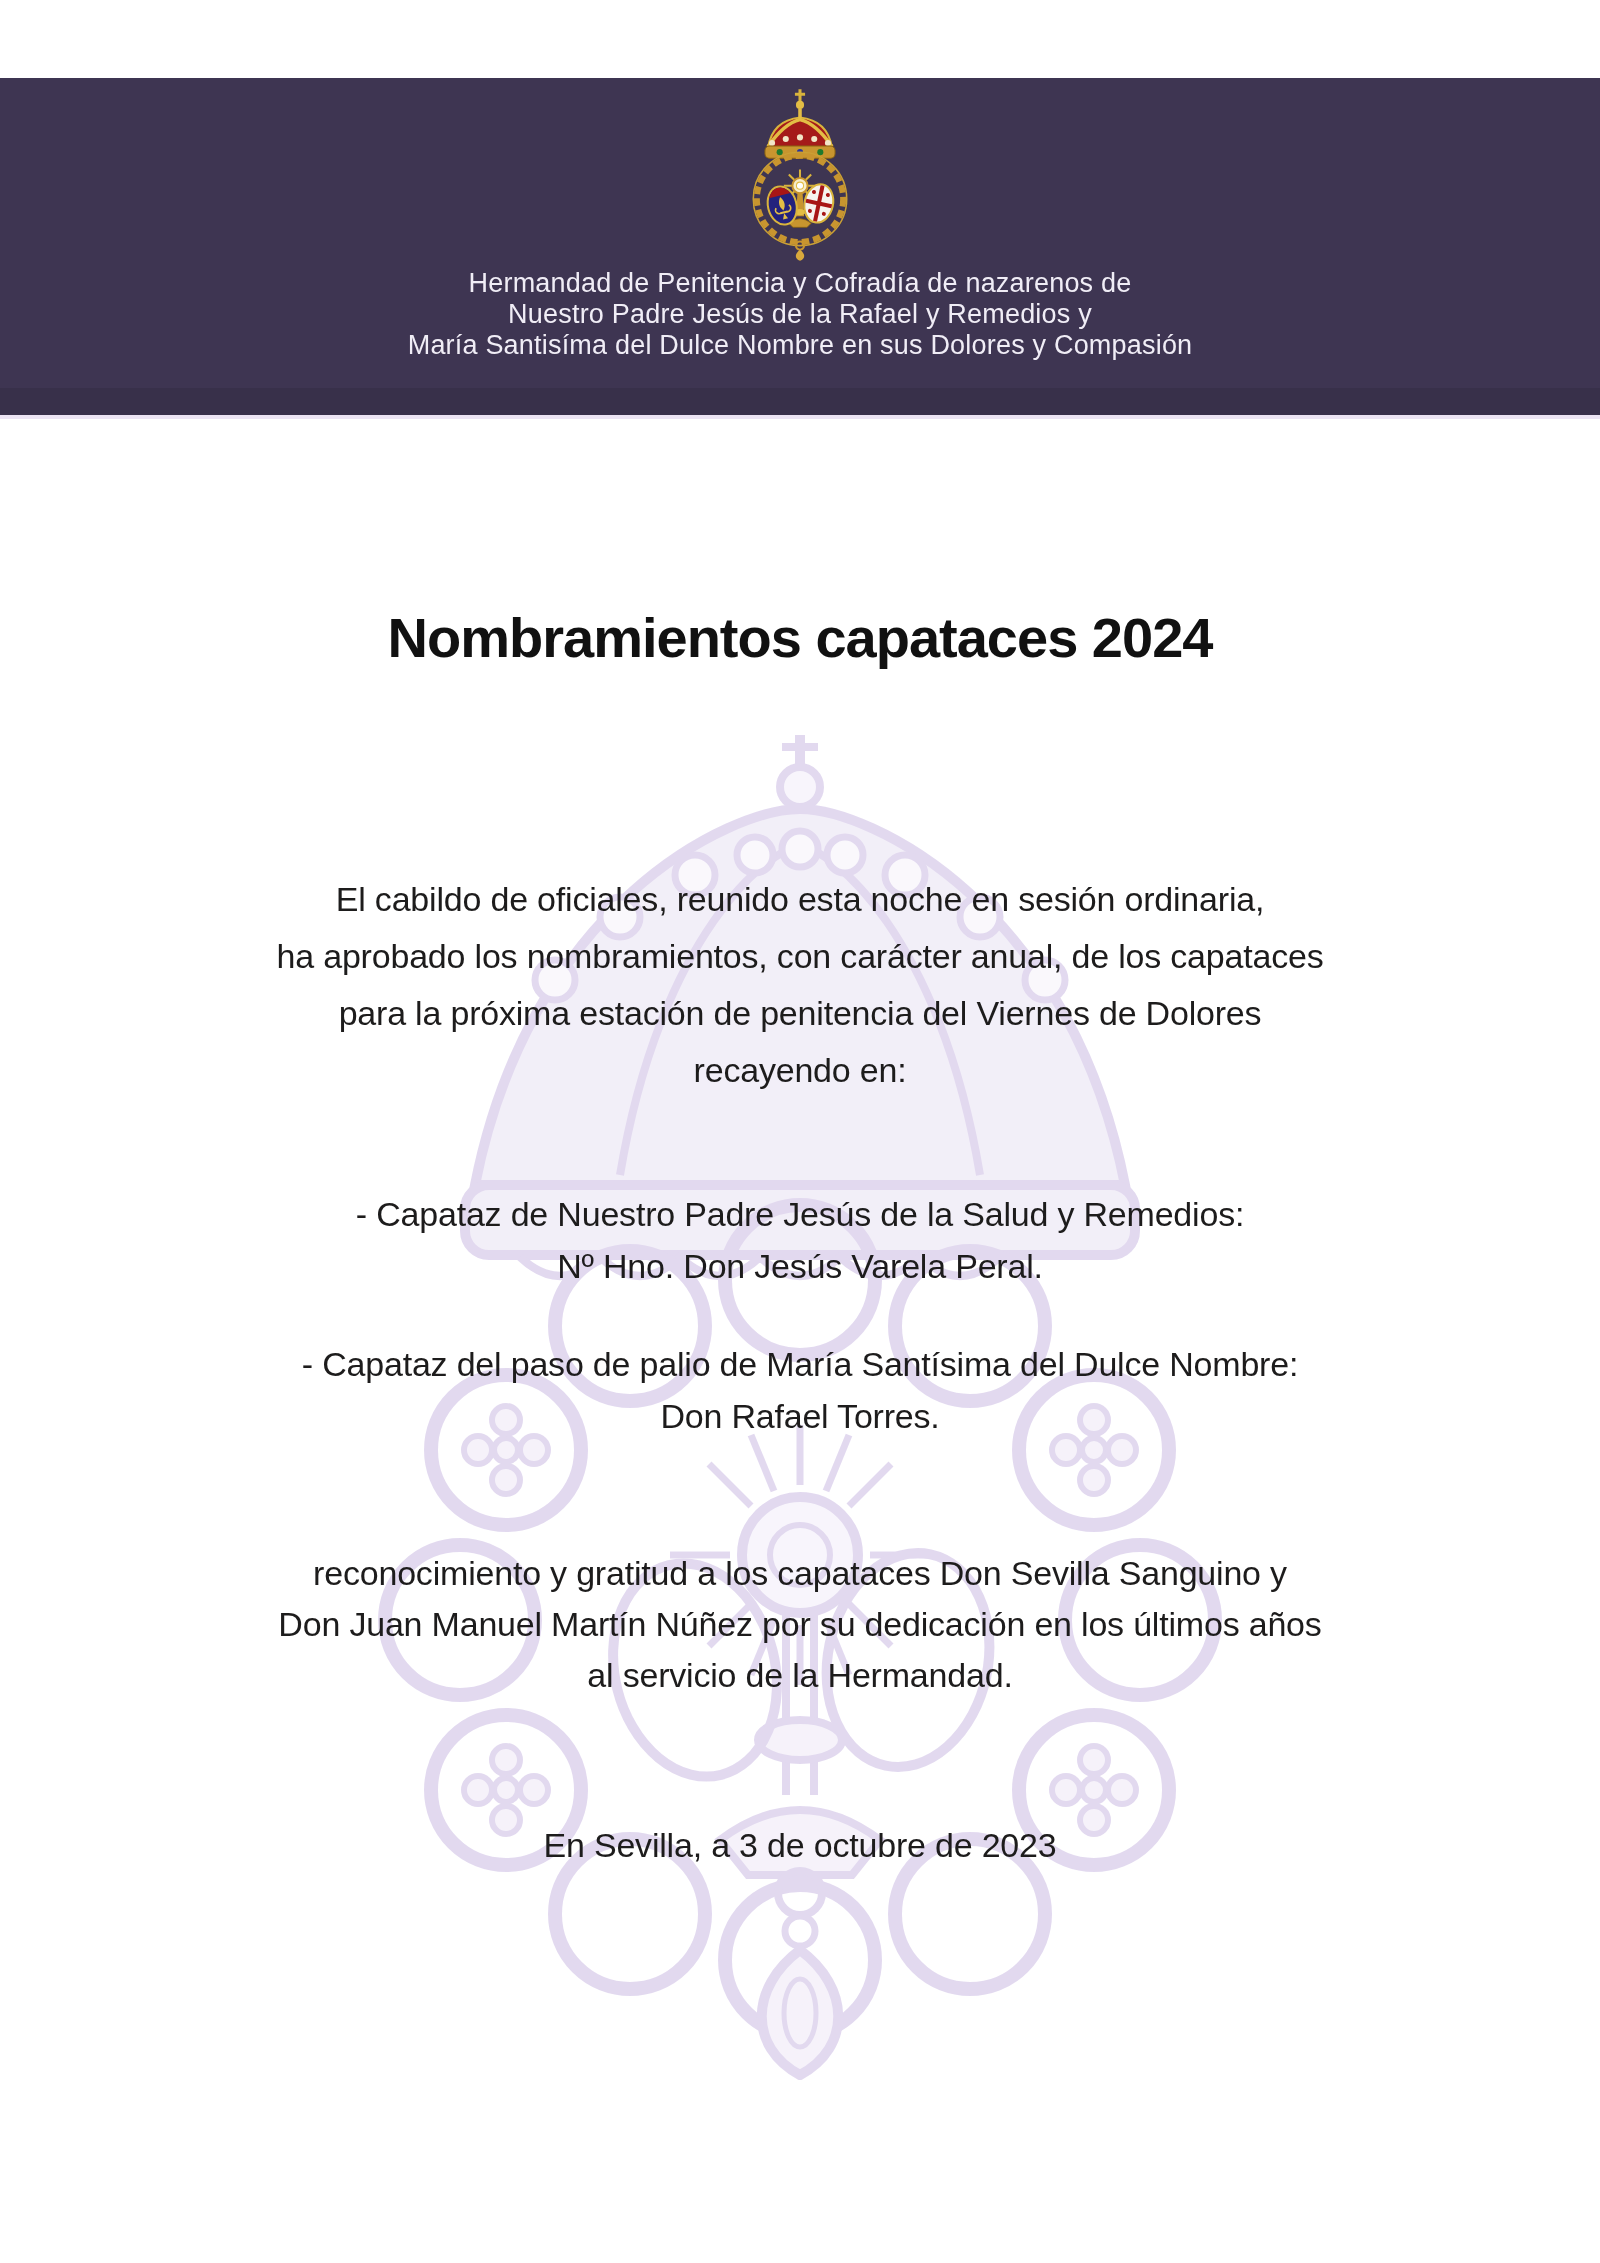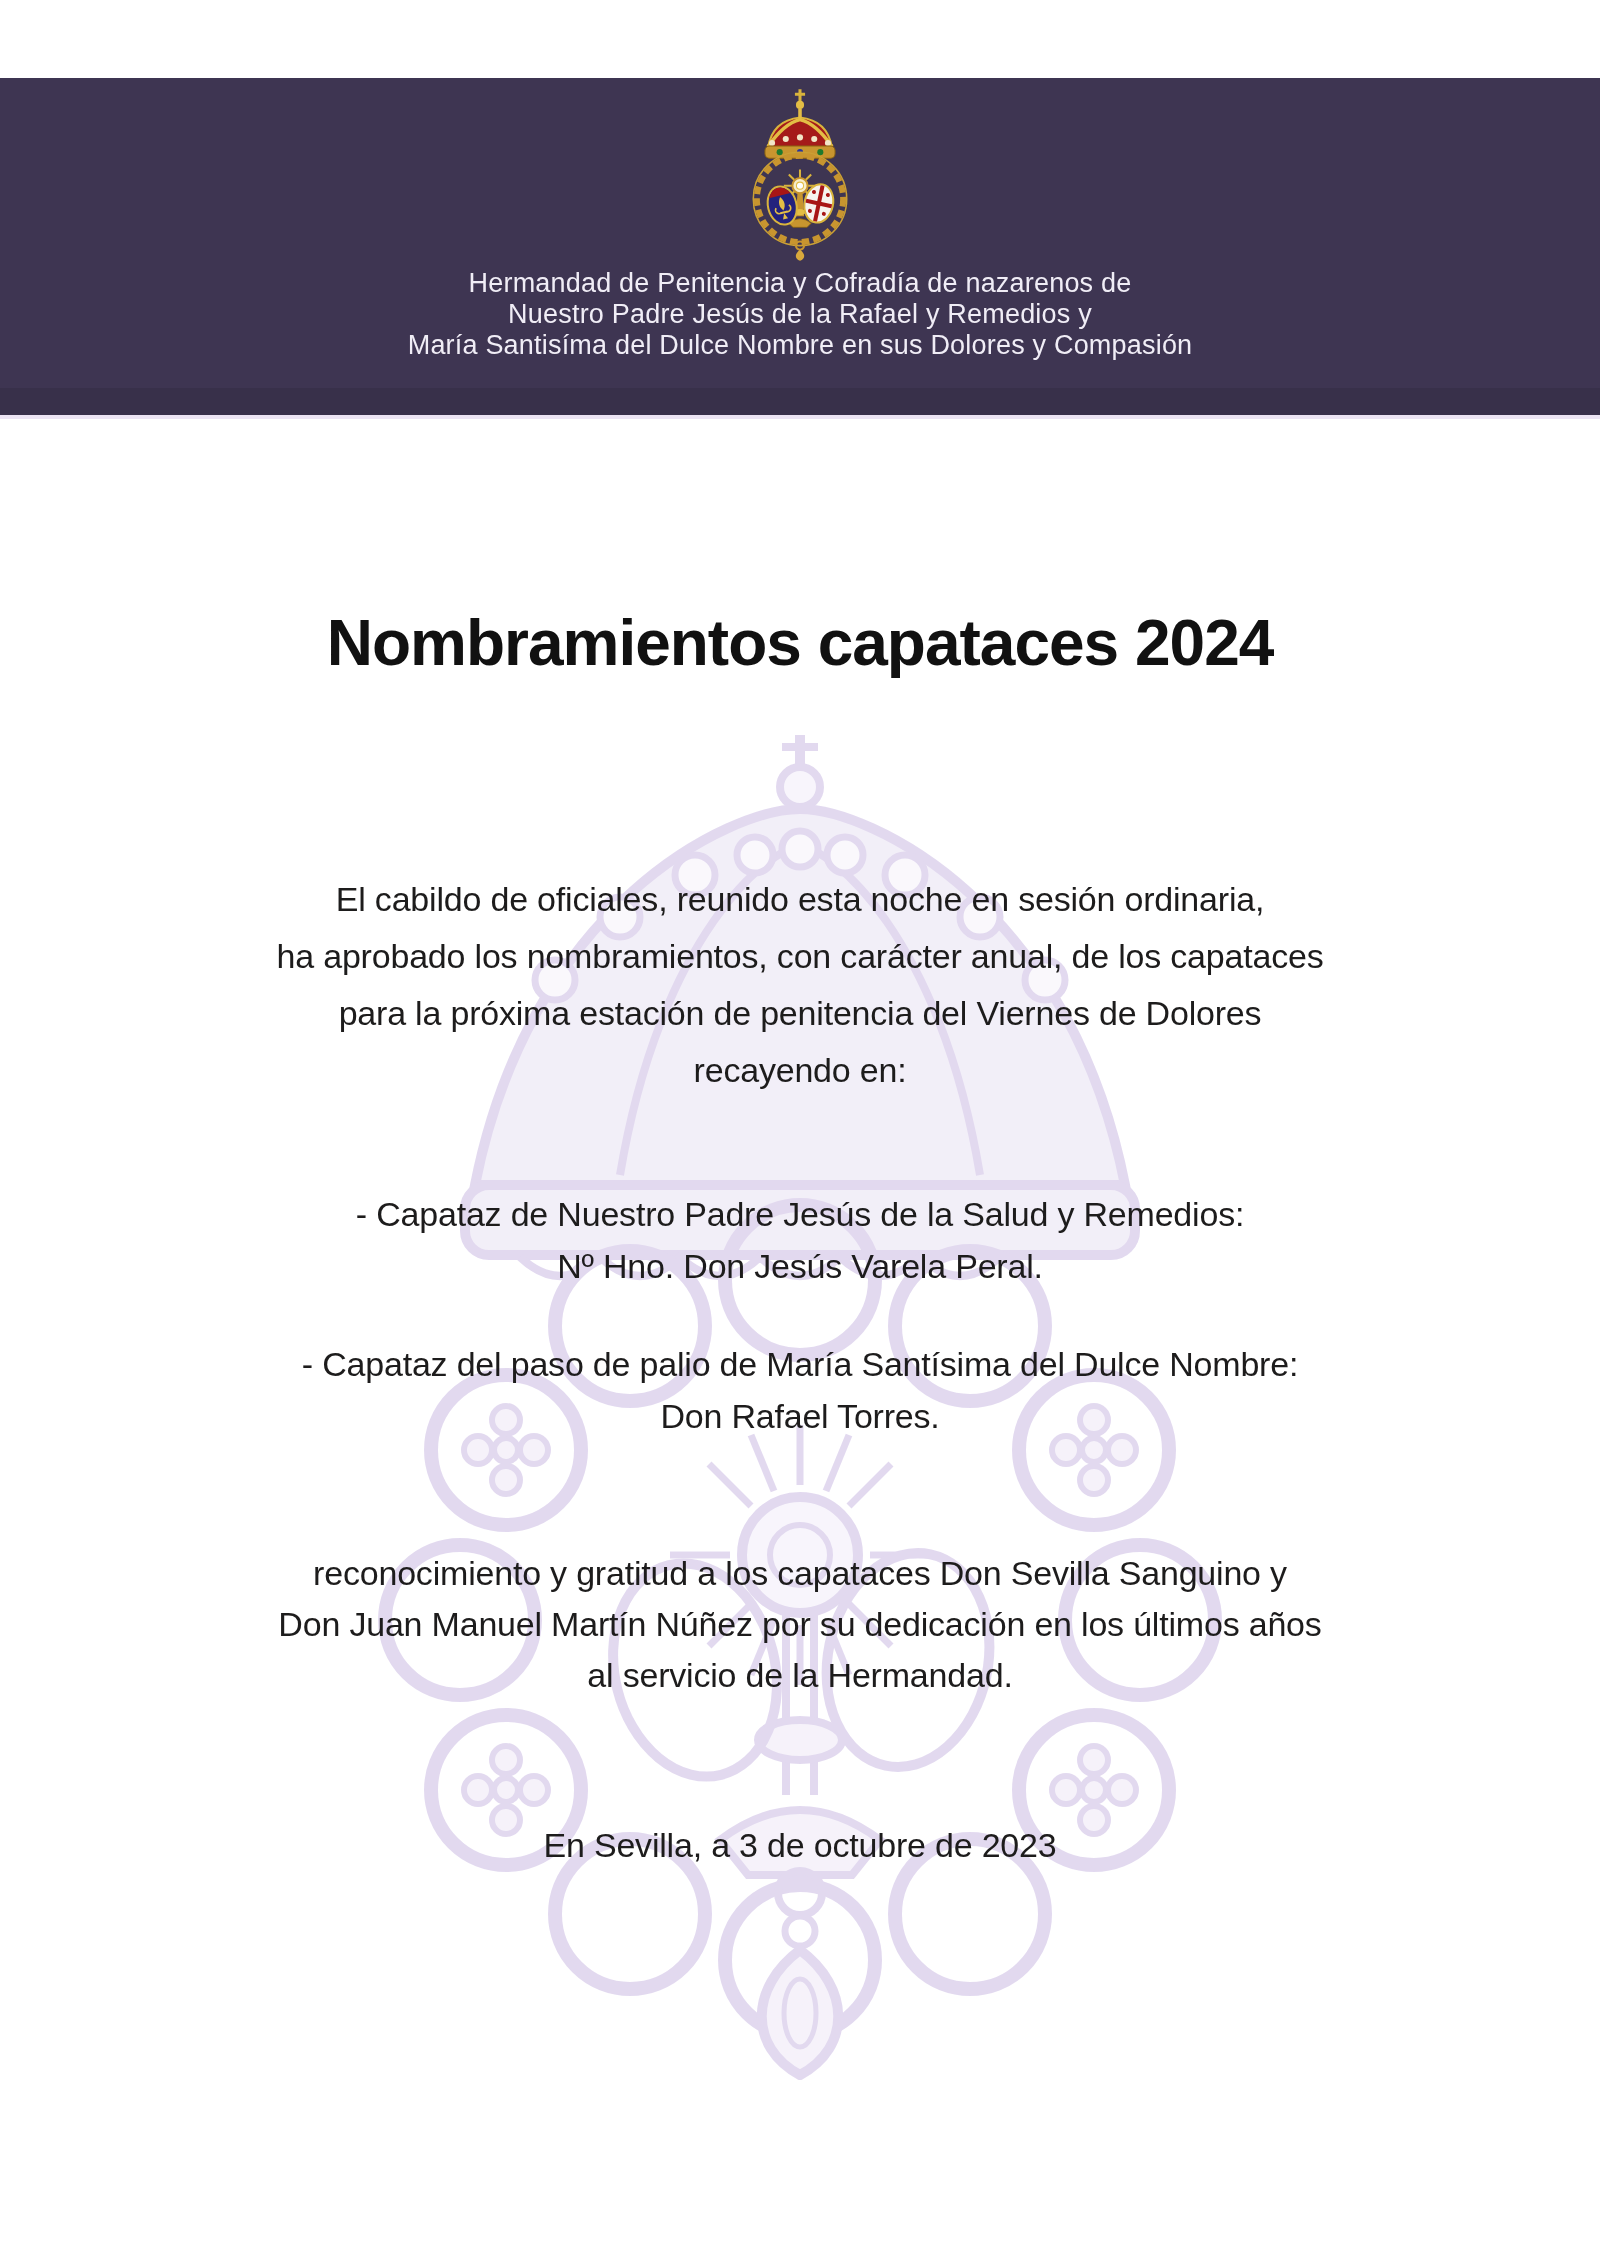--- a/index.html
+++ b/index.html
@@ -43,21 +43,21 @@
     color:#f0edf6;
     font-size:27px;
     line-height:31px;
     letter-spacing:.2px;
   }
   
   .title{
     position:absolute;
     top:552px;left:0;width:100%;
     text-align:center;
-    font-size:64px;line-height:96px;
+    font-size:56px;line-height:96px;
     font-weight:bold;
     letter-spacing:-1px;
     color:#111111;
     z-index:1;
   }
   .block{
     position:absolute;
     left:0;width:100%;
     text-align:center;
     font-size:34px;

